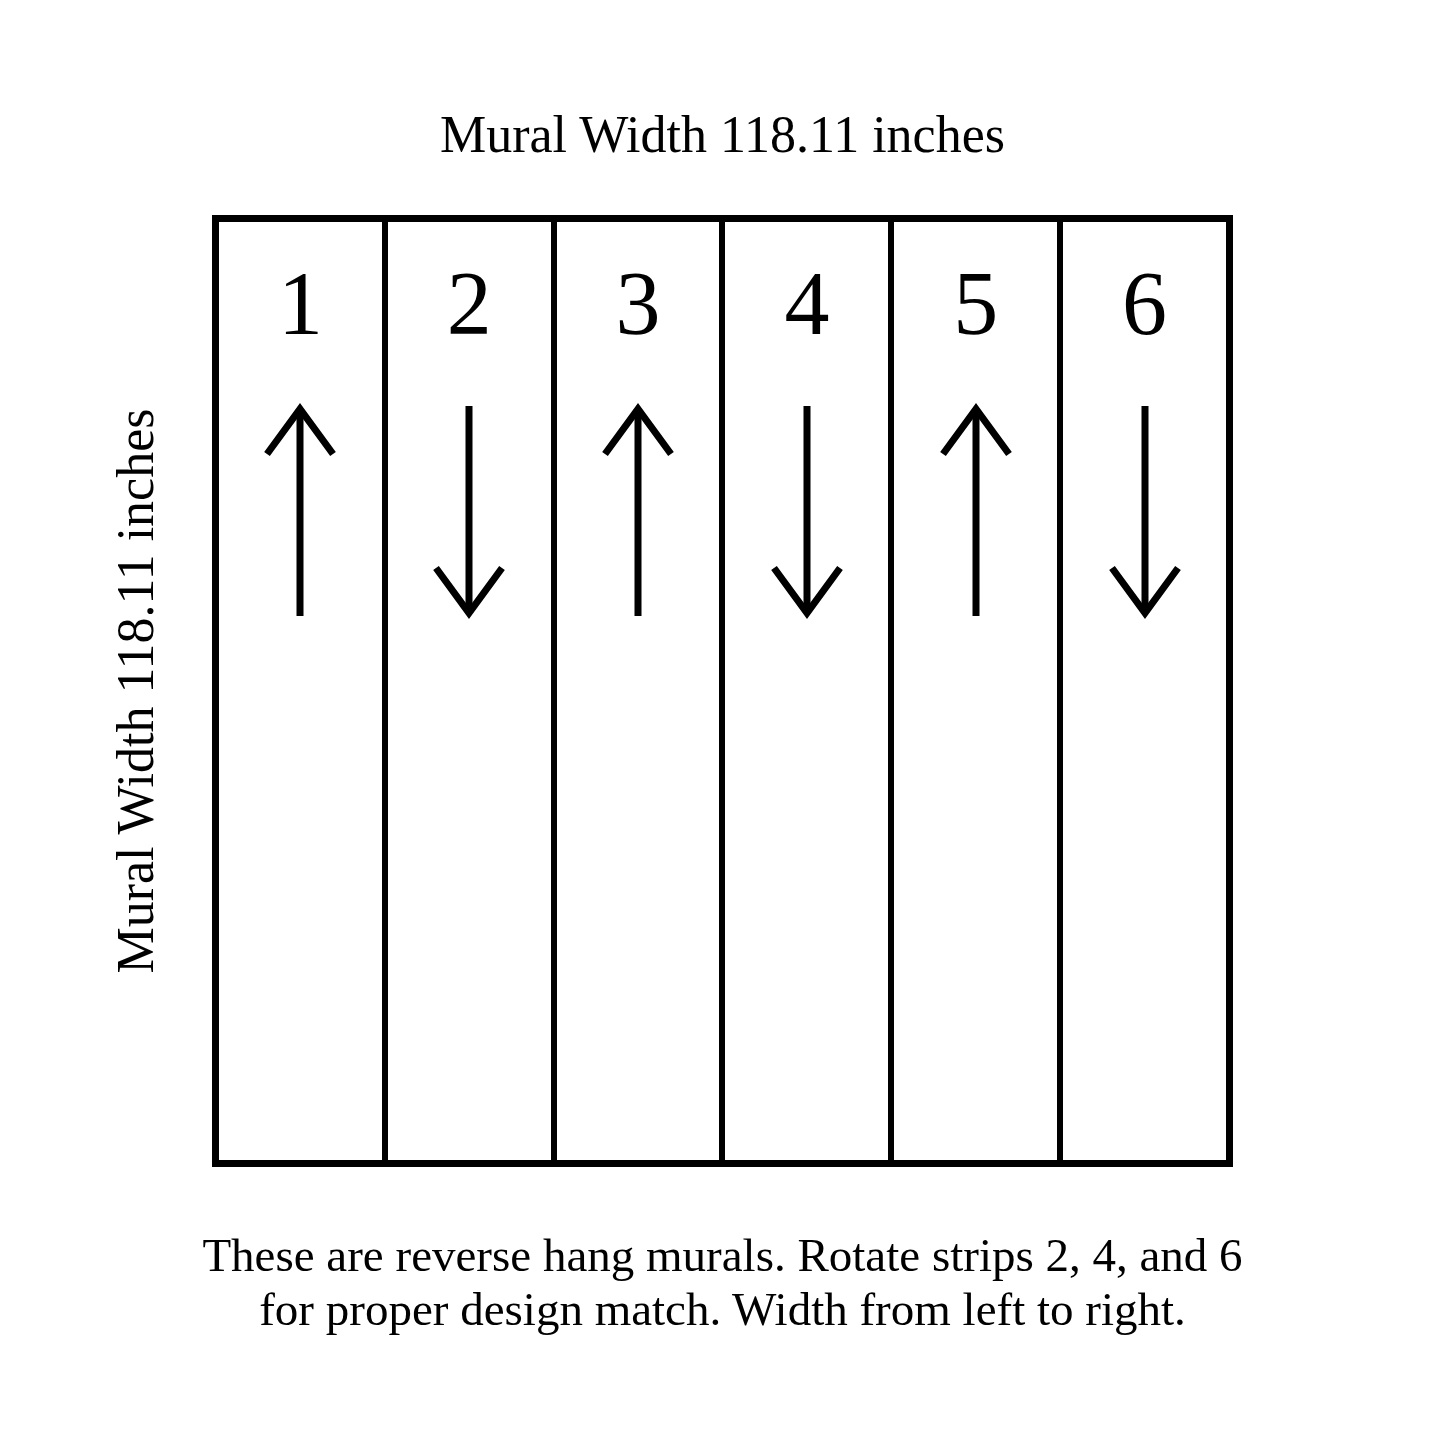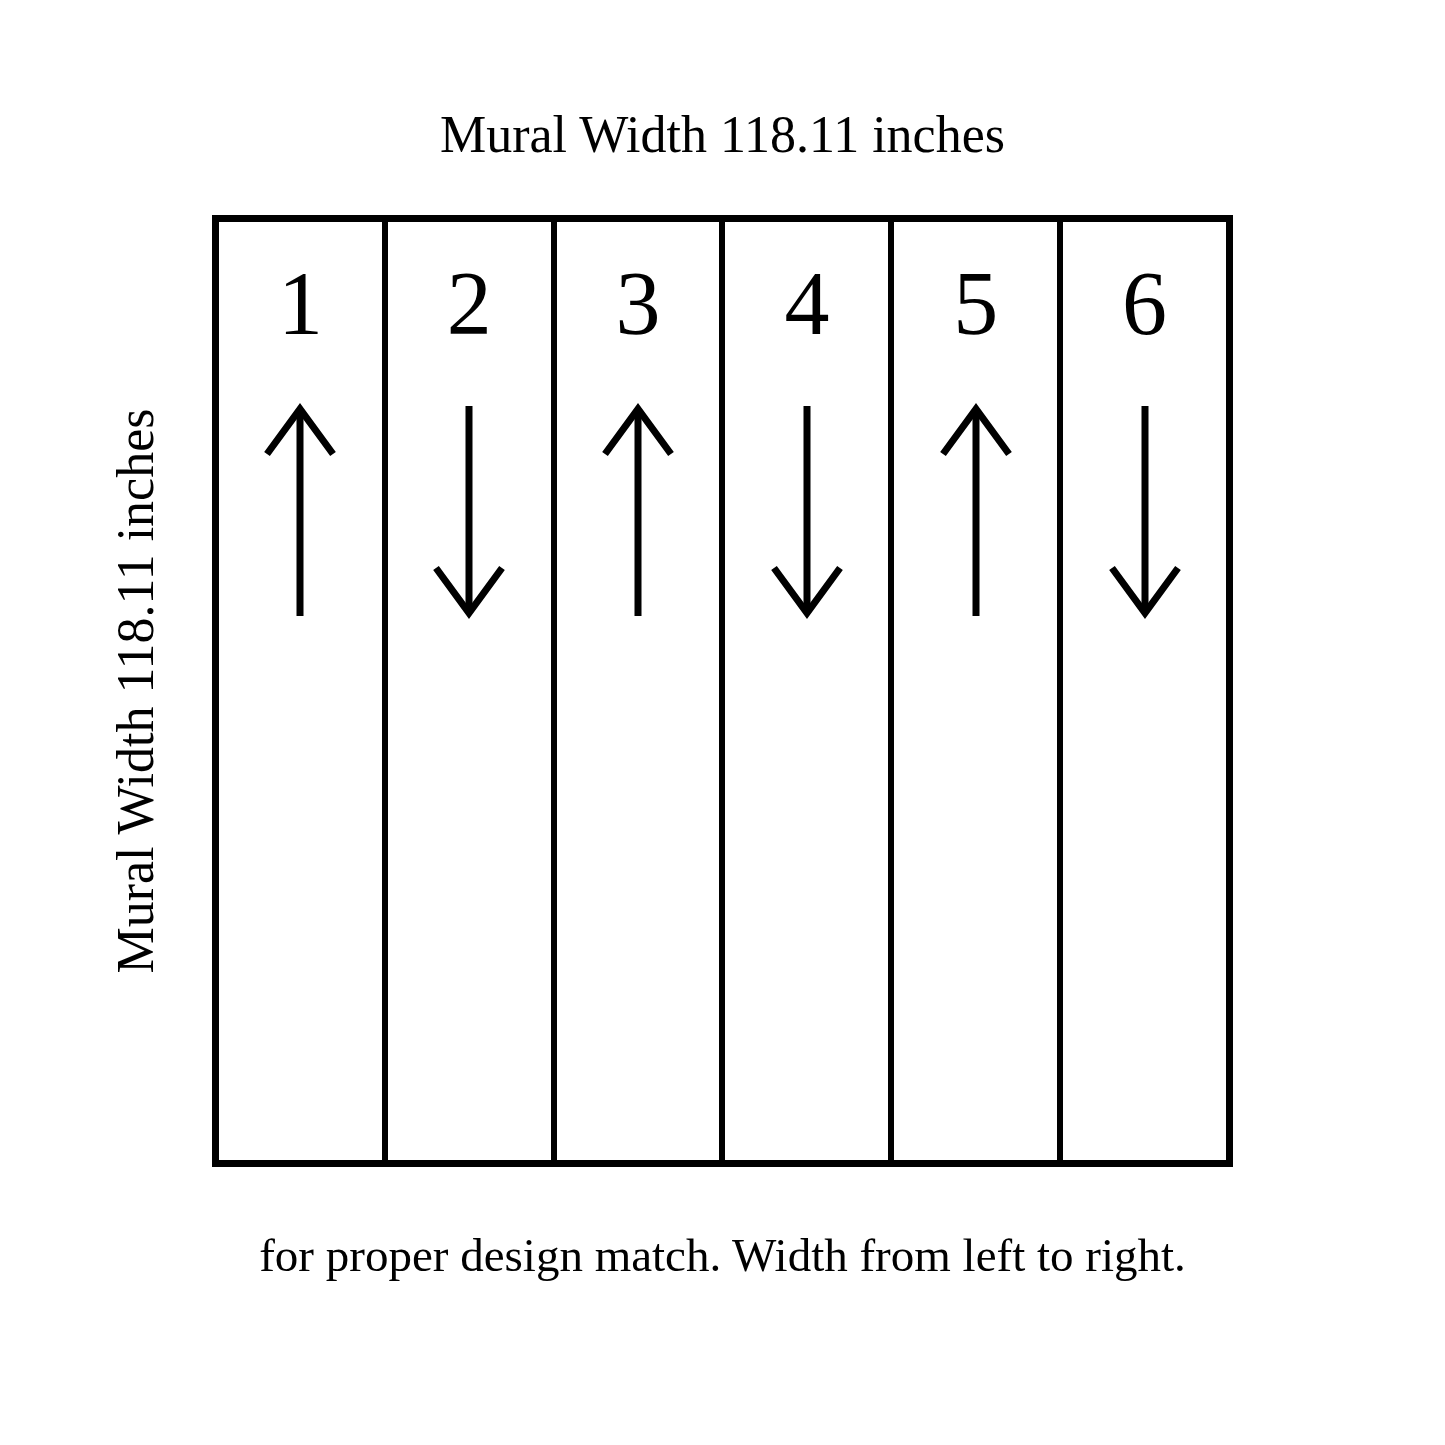--- a/index.html
+++ b/index.html
@@ -146,16 +146,17 @@
       <div class="strip-number">6</div>
       <svg class="arrow down" viewBox="0 0 80 216" aria-hidden="true">
         <polyline points="7,51 40,6 73,51"></polyline>
         <line x1="40" y1="9" x2="40" y2="213"></line>
       </svg>
     </div>
 
   </div>
 
   <div class="caption">
+    <div>These are reverse hang murals. Rotate strips 2, 4, and 6</div>
     <div>for proper design match. Width from left to right.</div>
   </div>
 
 </div>
 
 </body></html>

